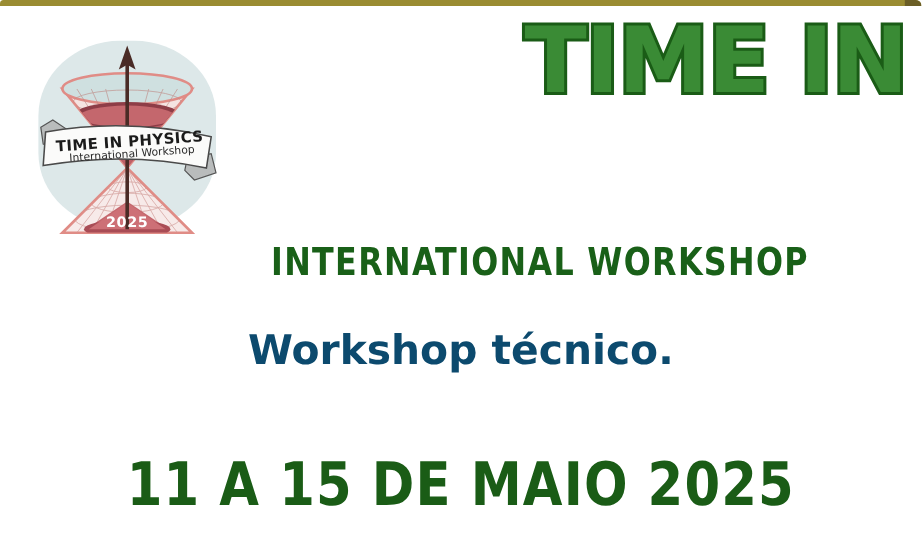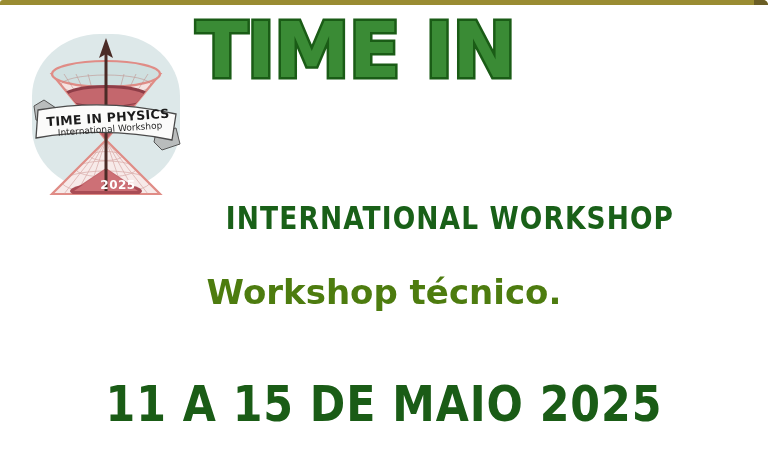--- a/index.html
+++ b/index.html
@@ -81,38 +81,38 @@
     top: 96px;
     width: 136px;
     text-align: center;
     font-family: "DejaVu Sans", sans-serif;
     font-size: 9px;
     color: #2a2a2a;
     transform: rotate(-4deg);
   }
   #logo-year {
     position: absolute;
-    left: 12px;
+    left: 0;
     top: 150px;
     width: 160px;
     text-align: center;
     font-family: "DejaVu Sans", sans-serif;
     font-weight: bold;
     font-size: 12px;
     color: #ffffff;
     letter-spacing: 0.5px;
   }
 
   
   #headline {
     position: absolute;
     left: 196px;
     top: 14px;
     width: 560px;
-    text-align: left;
+    text-align: right;
   }
   .title-line {
     font-family: "DejaVu Sans", sans-serif;
     font-weight: bold;
     font-size: 76px;
     line-height: 0.98;
     letter-spacing: -1px;
     color: #3a8b35;
     -webkit-text-stroke: 5px #1a5c16;
     paint-order: stroke fill;
@@ -142,21 +142,21 @@
     left: 84px;
     top: 268px;
     width: 600px;
     text-align: center;
   }
   .tagline-line {
     font-family: "DejaVu Sans", sans-serif;
     font-weight: bold;
     font-size: 34px;
     line-height: 1.42;
-    color: #4d7c0f;
+    color: #0c4a6e;
     white-space: nowrap;
   }
 
   #dateline {
     position: absolute;
     left: 84px;
     top: 375px;
     width: 600px;
     text-align: center;
     font-family: "DejaVu Sans Condensed", "DejaVu Sans", sans-serif;

